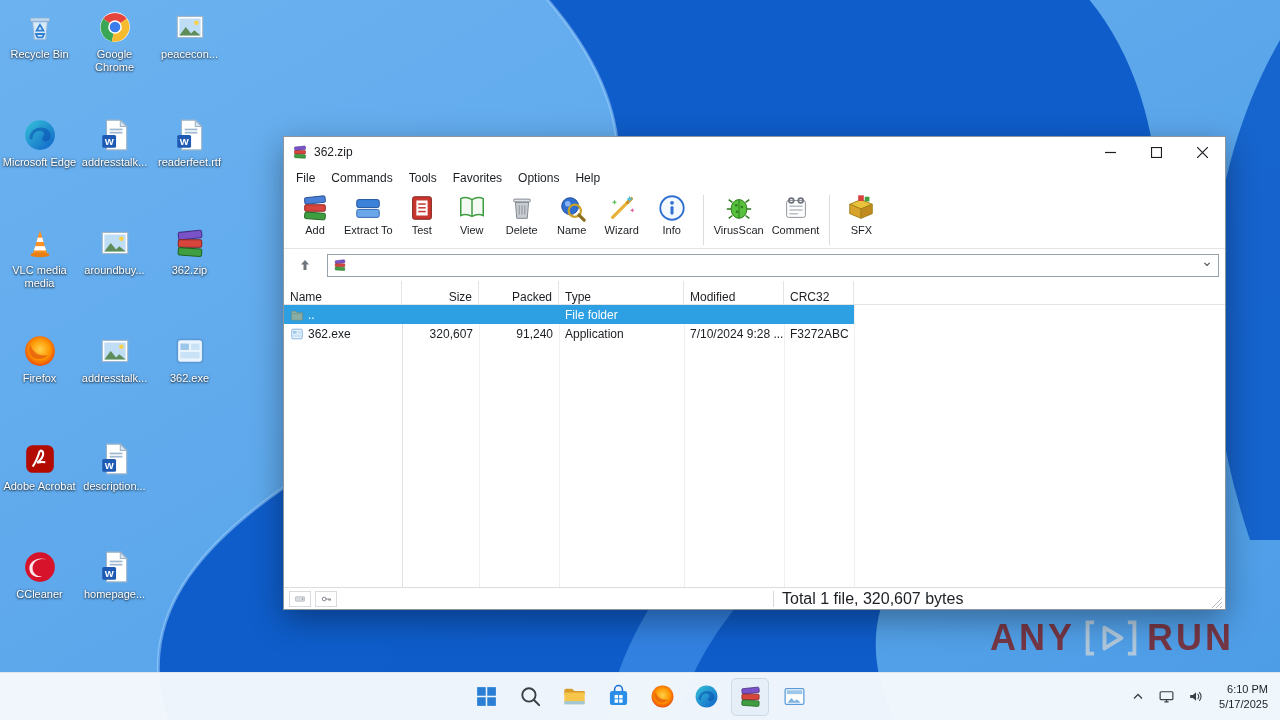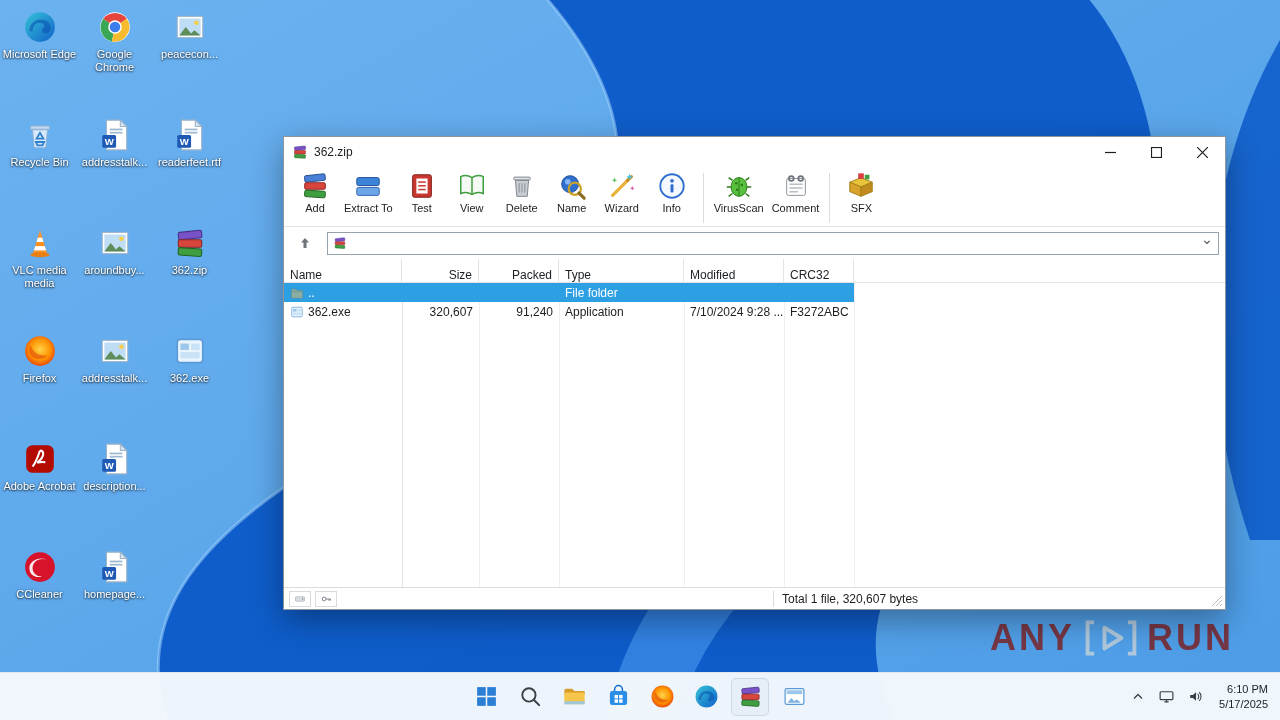--- a/index.html
+++ b/index.html
@@ -34,21 +34,21 @@
   .filelist{flex:1;position:relative;overflow:hidden;background:#fff}
   .lheader{height:24px;display:flex;border-bottom:1px solid #e4e4e4;background:#fff;position:relative;z-index:2}
   .hcell{display:flex;align-items:flex-end;padding:0 6px;font-size:12px;border-right:1px solid #e4e4e4;color:#1b1f23}
   .hcell.r{justify-content:flex-end}
   .hfill{flex:1}
   .vline{position:absolute;top:24px;bottom:0;width:1px;background:#efefef;z-index:1}
   .lrow{height:19px;display:flex;align-items:center;font-size:12px;position:relative;z-index:2;width:570px;color:#1b1f23}
   .lrow.sel{background:#2d9fe3;color:#fff}
   .cell{padding:0 6px;display:flex;align-items:center;gap:4px;overflow:hidden;white-space:nowrap;height:100%}
   .cell.r{justify-content:flex-end}
-  .statusbar{flex:0 0 22px;border-top:1px solid #dcdcdc;display:flex;align-items:center;font-size:12px;position:relative;background:#fff}
+  .statusbar{flex:0 0 22px;border-top:1px solid #dcdcdc;display:flex;align-items:center;font-size:16px;position:relative;background:#fff}
   .sb-left{flex:0 0 489px;display:flex;align-items:center;gap:4px;padding-left:5px}
   .sb-ic{width:22px;height:16px;border:1px solid #d7dbdf;display:flex;align-items:center;justify-content:center}
   .sb-div{width:1px;height:16px;background:#d7dbdf}
   .sb-right{flex:1;padding-left:8px;color:#1b1f23}
   .grip{position:absolute;right:2px;bottom:2px;width:12px;height:12px}
   
   .taskbar{position:absolute;left:0;right:0;bottom:0;height:48px;background:rgba(245,249,252,.97);border-top:1px solid #e1e6eb}
   .task-center{position:absolute;left:50%;top:0;transform:translateX(-50%);height:100%;display:flex;align-items:center}
   .tbtn{width:38px;height:38px;margin:0 3px;border:1px solid transparent;background:transparent;border-radius:5px;display:flex;align-items:center;justify-content:center;cursor:default}
   .tbtn.active{background:#e6eef7;border:1px solid #ccd9e6}
@@ -70,42 +70,42 @@
   <path d="M520,-30 C700,150 620,300 380,430 C190,530 130,620 170,730 L900,730 C830,600 920,520 1060,420 C1200,320 1180,70 1060,-30 Z" fill="#0b58c8" opacity="0.95"></path>
   <path d="M640,730 C660,600 780,500 920,410" stroke="#3f8ee8" stroke-width="70" fill="none" opacity="0.75"></path>
   <path d="M520,-30 C700,150 620,300 380,430 C190,530 130,620 170,730" stroke="#9fd4ff" stroke-width="3" fill="none" opacity="0.55"></path>
   <path d="M1280,40 C1200,180 1190,360 1250,540 L1280,540 Z" fill="#0b58c8" opacity="0.85"></path>
 </svg>
 
 <div id="desktop-icons">
     <div class="dicon">
       <span class="ic" style="width:34px;height:34px">
         <svg viewBox="0 0 32 32">
+          <path d="M9 11h14l-1.6 17H10.6Z" fill="#d8e9f8" stroke="#8fb4d8"></path>
+          <rect x="7" y="7.5" width="18" height="3.2" rx="1" fill="#c2daf0" stroke="#8fb4d8"></rect>
+          <path d="M16 14l3.2 5.4h-6.4Z" fill="none" stroke="#2f7fd0" stroke-width="1.7"></path>
+          <path d="M12.2 22.6h7.6l-1.4 3.2H13.6Z" fill="none" stroke="#2f7fd0" stroke-width="1.7"></path>
+        </svg>
+      </span>
+      <div class="dlabel">Recycle Bin</div>
+    </div>
+    <div class="dicon">
+      <span class="ic" style="width:34px;height:34px">
+        <svg viewBox="0 0 32 32">
           <defs>
             <linearGradient id="egG" x1="0" y1="0" x2="1" y2="1">
               <stop offset="0" stop-color="#35c3d8"></stop>
               <stop offset="1" stop-color="#1062c8"></stop>
             </linearGradient>
           </defs>
           <circle cx="16" cy="16" r="14" fill="url(#egG)"></circle>
           <path d="M6 20c0-7 5-11 11-11 5 0 9 3 9 8 0 3-2 5-5 5-2 0-3-1-3-2.6 0-2 2-2.8 2-4.4 0-1.8-1.8-3-4-3-4 0-7 3.2-7 8Z" fill="#0a4fae" opacity="0.55"></path>
         </svg>
       </span>
       <div class="dlabel">Microsoft Edge</div>
-    </div>
-    <div class="dicon">
-      <span class="ic" style="width:34px;height:34px">
-        <svg viewBox="0 0 32 32">
-          <path d="M9 11h14l-1.6 17H10.6Z" fill="#d8e9f8" stroke="#8fb4d8"></path>
-          <rect x="7" y="7.5" width="18" height="3.2" rx="1" fill="#c2daf0" stroke="#8fb4d8"></rect>
-          <path d="M16 14l3.2 5.4h-6.4Z" fill="none" stroke="#2f7fd0" stroke-width="1.7"></path>
-          <path d="M12.2 22.6h7.6l-1.4 3.2H13.6Z" fill="none" stroke="#2f7fd0" stroke-width="1.7"></path>
-        </svg>
-      </span>
-      <div class="dlabel">Recycle Bin</div>
     </div>
     <div class="dicon">
       <span class="ic" style="width:34px;height:34px">
         <svg viewBox="0 0 32 32">
           <defs>
             <clipPath id="vcone">
               <path d="M16 4 L23 27 H9 Z"></path>
             </clipPath>
           </defs>
           <path d="M16 4 L23 27 H9 Z" fill="#ff9120"></path>
@@ -315,20 +315,28 @@
             <rect x="0.5" y="0.5" width="9" height="9" fill="none" stroke="#1b1f23"></rect>
           </svg>
         </button>
       <button class="capbtn">
           <svg width="11" height="11" viewBox="0 0 10 10">
             <path d="M0 0L10 10M10 0L0 10" stroke="#1b1f23" stroke-width="1.1"></path>
           </svg>
         </button>
     </div>
   </div>
+  <div class="menubar" id="menubar">
+      <span class="menu-item">File</span>
+      <span class="menu-item">Commands</span>
+      <span class="menu-item">Tools</span>
+      <span class="menu-item">Favorites</span>
+      <span class="menu-item">Options</span>
+      <span class="menu-item">Help</span>
+    </div>
   <div class="toolbar" id="toolbar">
       <button class="toolbtn">
         <span class="ic" style="width:30px;height:30px">
           <svg viewBox="0 0 32 32">
             <g transform="rotate(-6 16 8)">
               <rect x="5" y="4" width="22" height="7" rx="1.5" fill="#4a7fd8" stroke="#26508f"></rect>
             </g>
             <rect x="5" y="12.5" width="22" height="7" rx="1.5" fill="#d8453c" stroke="#8d2320"></rect>
             <g transform="rotate(4 16 24)">
               <rect x="5" y="21" width="22" height="7" rx="1.5" fill="#3f9e3f" stroke="#226322"></rect>

